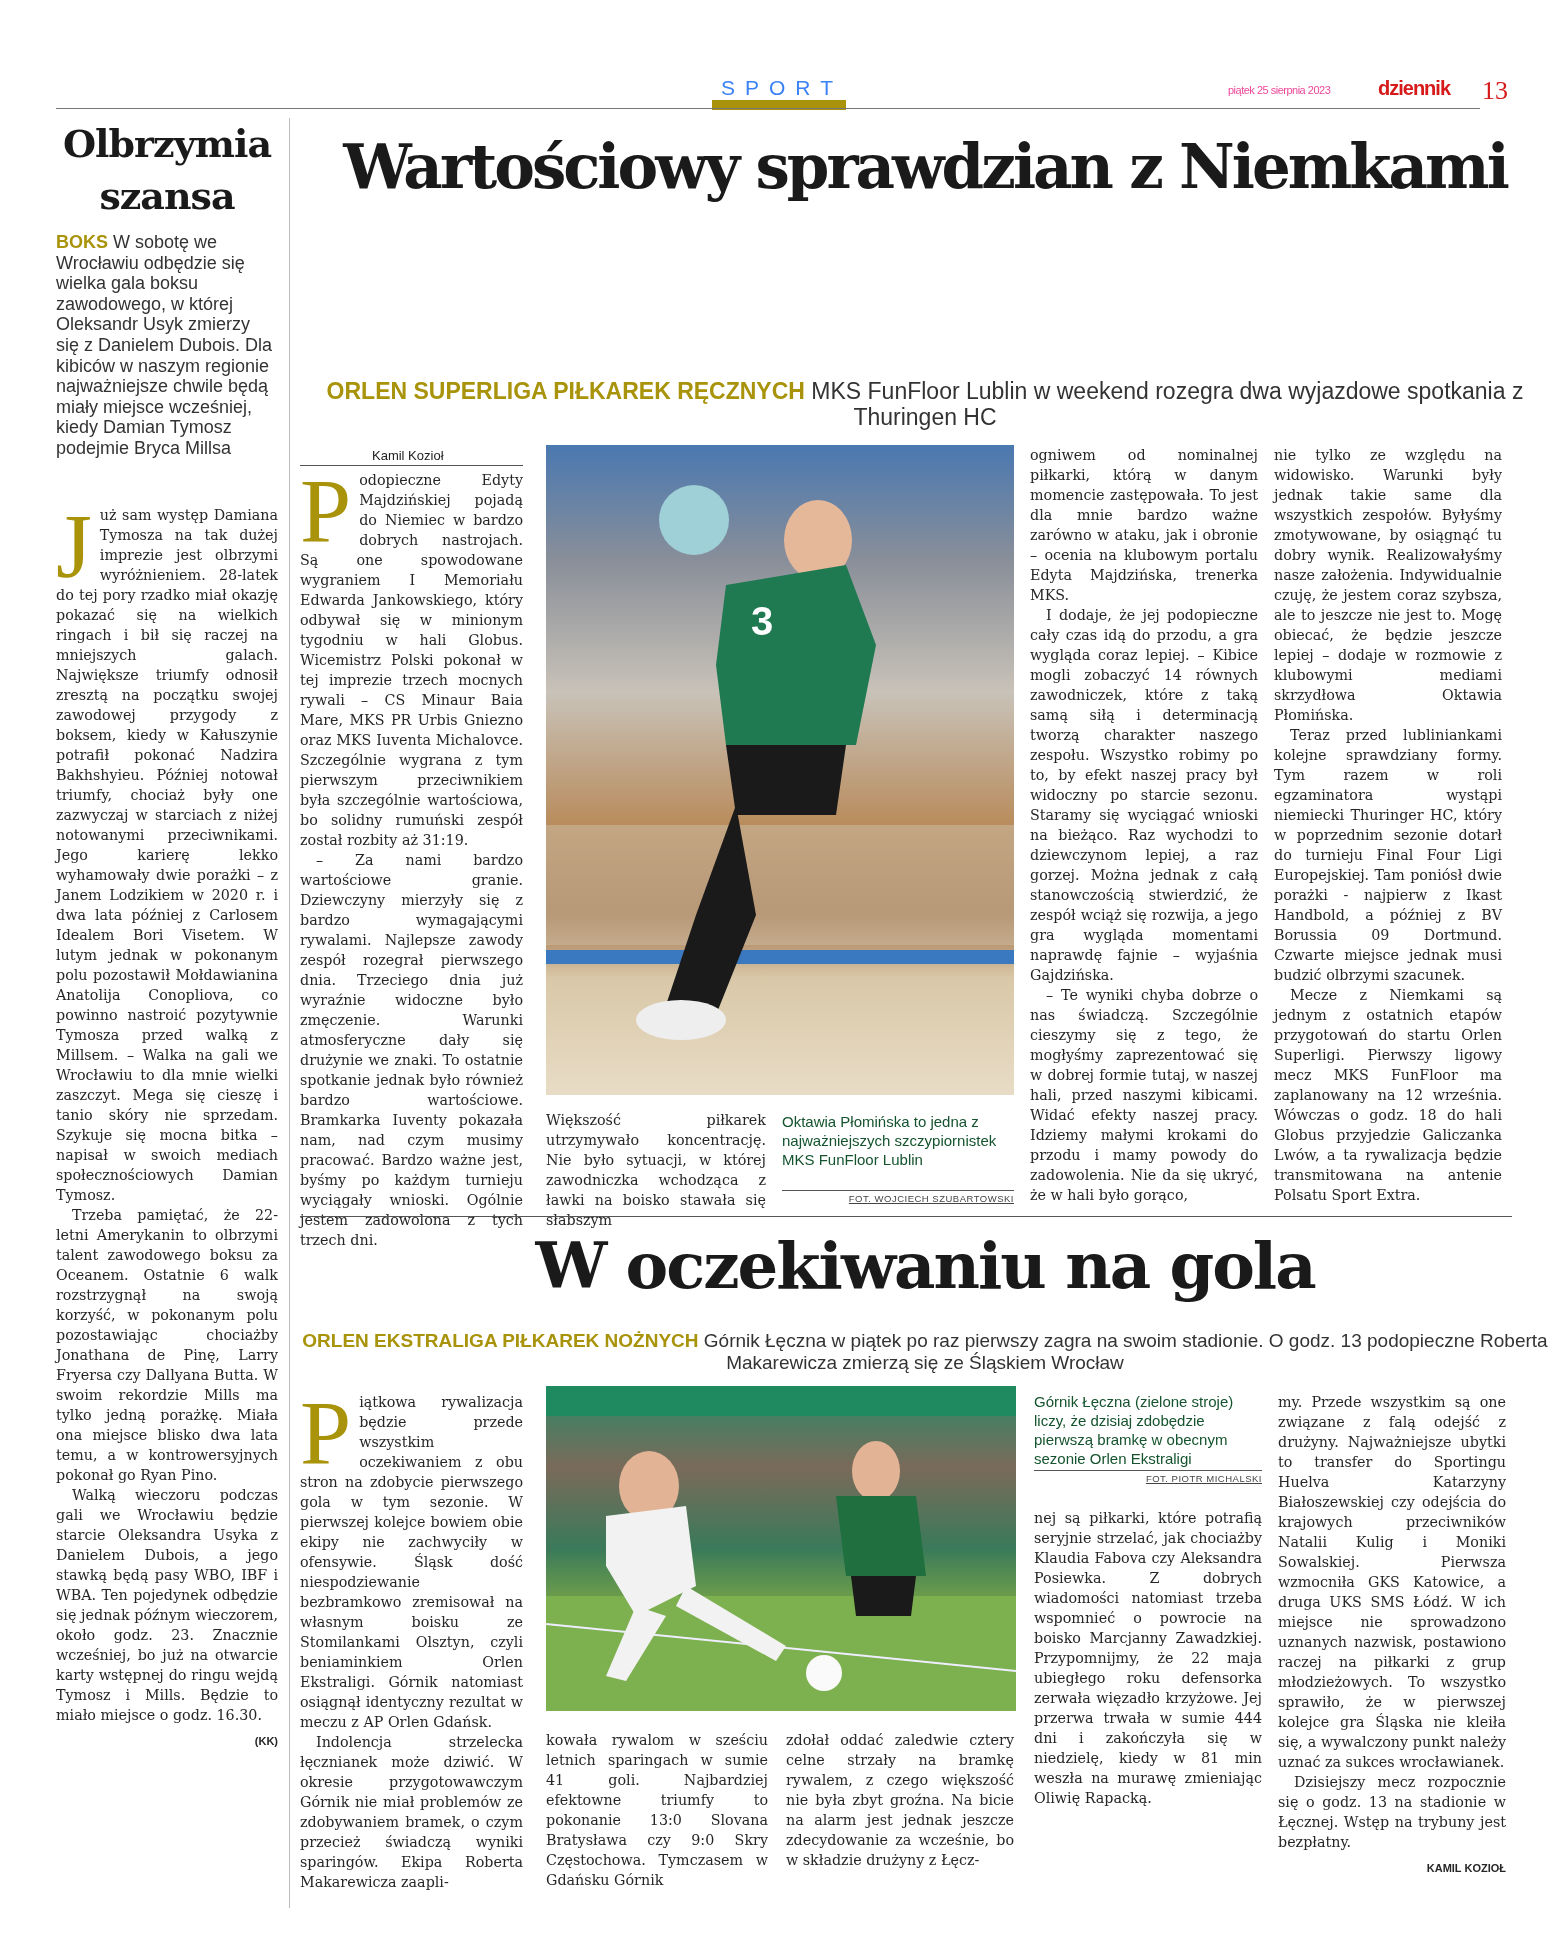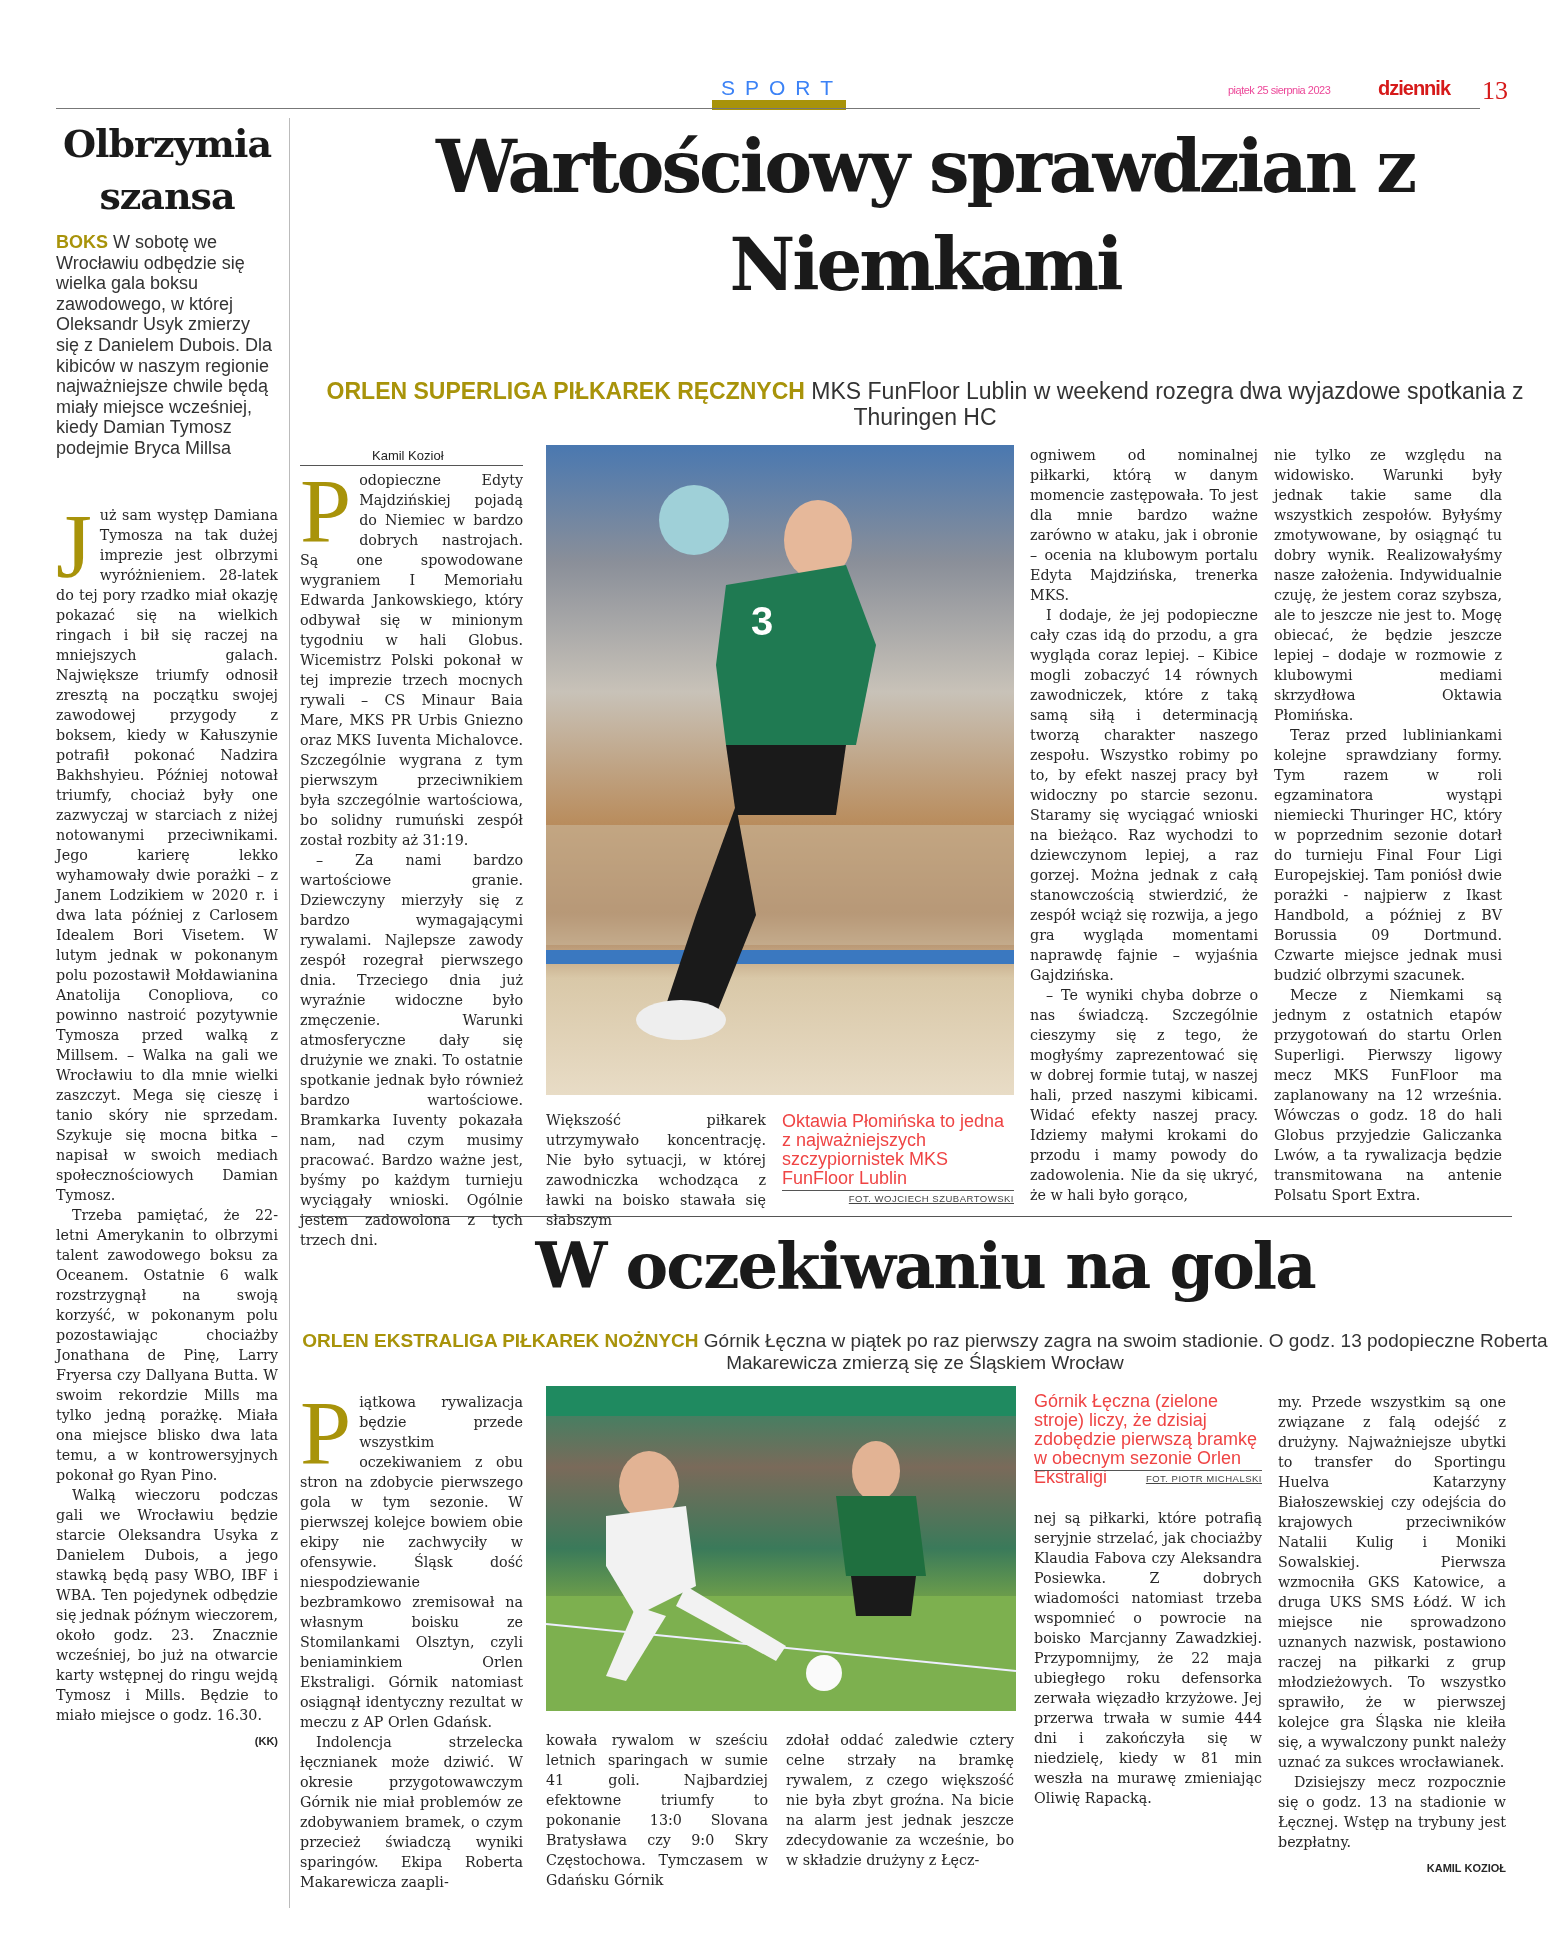--- a/index.html
+++ b/index.html
@@ -31,38 +31,38 @@
   .col-text p { text-indent: 16px; }
   .col-text p.first { text-indent: 0; }
   .dropcap { float: left; font-family: "Liberation Serif", serif; color: #a8930a; font-size: 92px;
     line-height: 74px; margin: 4px 8px 0 0; }
   .sign { text-align: right; font-family: "Liberation Sans", sans-serif; font-weight: bold; font-size: 11px; margin-top: 6px; }
 
   .vrule { position: absolute; width: 1px; background: #bbb; }
 
   
   .main-headline { position: absolute; left: 300px; top: 118px; width: 1250px; text-align: center;
-    font-family: "DejaVu Serif", serif; font-weight: bold; font-size: 72px; line-height: 98px; color: #1a1a1a; letter-spacing: -3px; }
+    font-family: "DejaVu Serif", serif; font-weight: bold; font-size: 61px; line-height: 98px; color: #1a1a1a; letter-spacing: -3px; }
   .subhead { position: absolute; left: 300px; top: 366px; width: 1250px; text-align: center;
     font-family: "Liberation Sans", sans-serif; font-size: 23px; line-height: 26px; color: #333; margin-top: 12px; }
   .subhead .kicker { font-size: 23px; }
 
   .byline { position: absolute; left: 372px; top: 448px; font-family: "Liberation Sans", sans-serif; font-size: 13px; color: #222; }
   .byline-rule { position: absolute; left: 300px; top: 465px; width: 223px; height: 1px; background: #555; }
 
   .article-col { position: absolute; }
 
   
   .photo { position: absolute; overflow: hidden; }
   .photo-handball { left: 546px; top: 445px; width: 468px; height: 650px;
     background: linear-gradient(180deg, #4a78b0 0%, #8a8f99 18%, #c8c2b8 38%, #b98d5e 58%, #9c6a43 72%, #d9c8a8 82%, #e8dcc6 100%); }
   .photo-football { left: 546px; top: 1386px; width: 470px; height: 325px;
     background: linear-gradient(180deg, #2a8a66 0%, #7a6a5a 25%, #3a7a5a 50%, #6f9f4a 66%, #7fb05a 100%); }
 
-  .caption { position: absolute; font-family: "Liberation Sans", sans-serif; font-size: 18px; line-height: 19px; color: #ef4444; }
+  .caption { position: absolute; font-family: "Liberation Sans", sans-serif; font-size: 15px; line-height: 19px; color: #14532d; }
   .credit { position: absolute; font-family: "Liberation Sans", sans-serif; font-size: 9.5px; letter-spacing: 0.5px; color: #444; text-align: right; text-decoration: underline; }
   .credit-rule { position: absolute; height: 1px; background: #555; }
 
   .hrule { position: absolute; height: 1px; background: #555; }
 
   .second-headline { position: absolute; left: 300px; top: 1226px; width: 1250px; text-align: center;
     font-family: "DejaVu Serif", serif; font-weight: bold; font-size: 64px; line-height: 80px; color: #1a1a1a; letter-spacing: -2px; }
   .subhead2 { position: absolute; left: 300px; top: 1330px; width: 1250px; text-align: center;
     font-family: "Liberation Sans", sans-serif; font-size: 19px; line-height: 22px; color: #333; }
   .subhead2 .kicker { font-size: 19px; }

